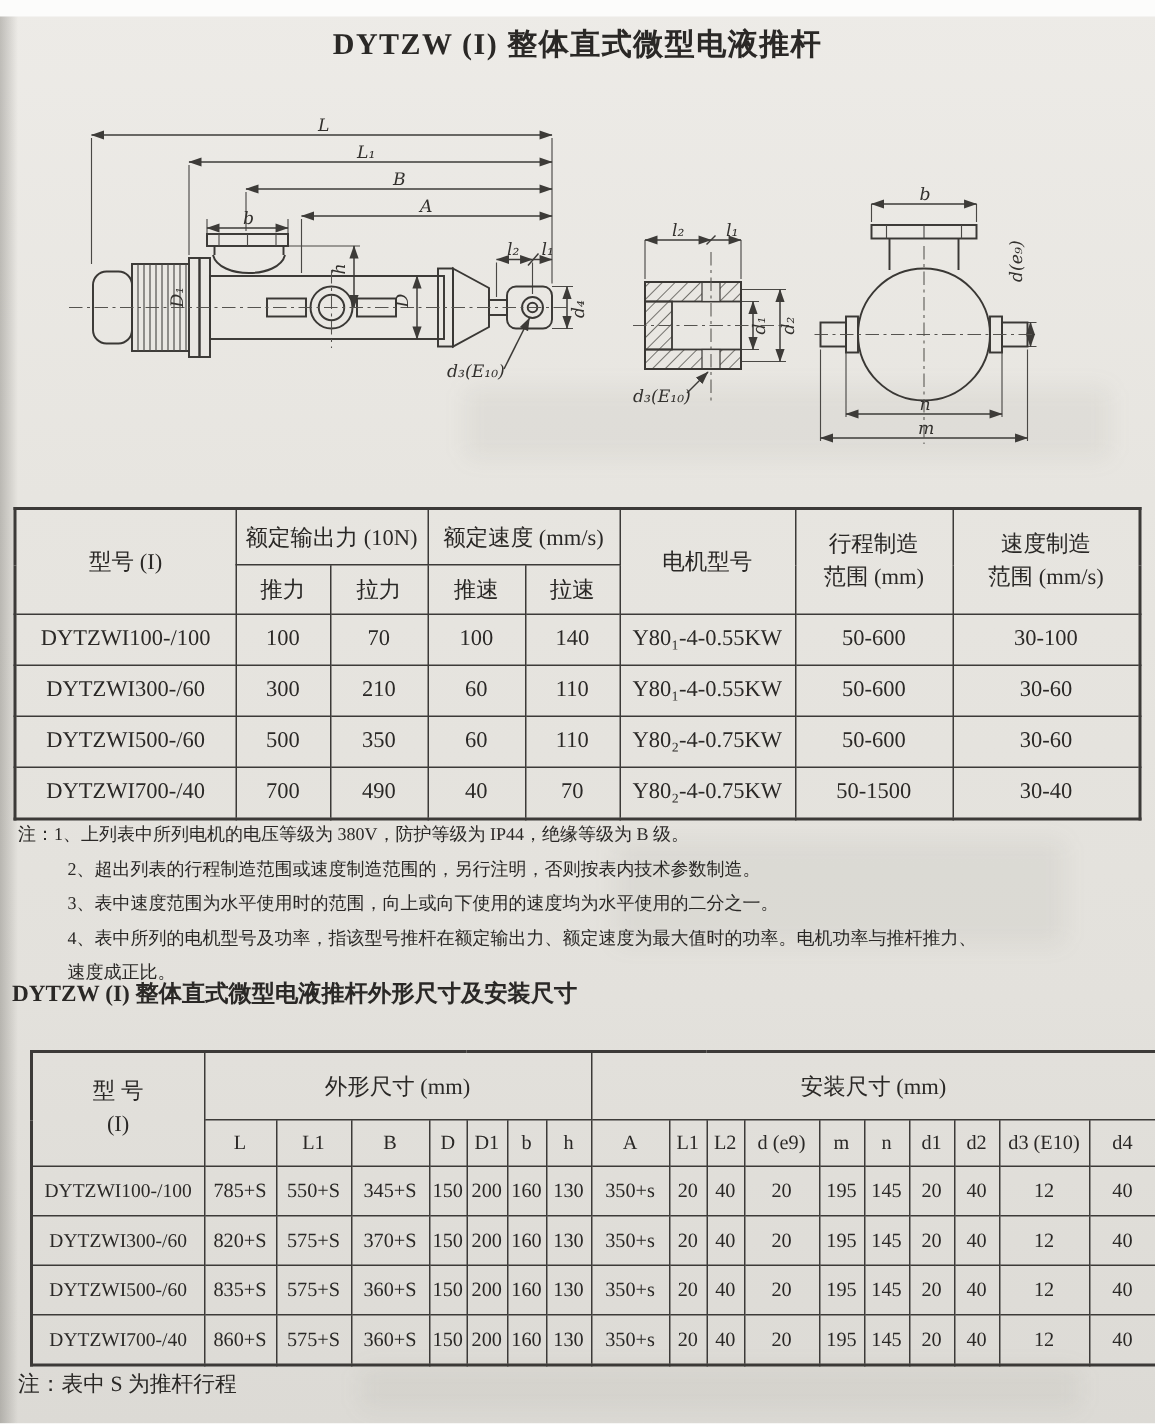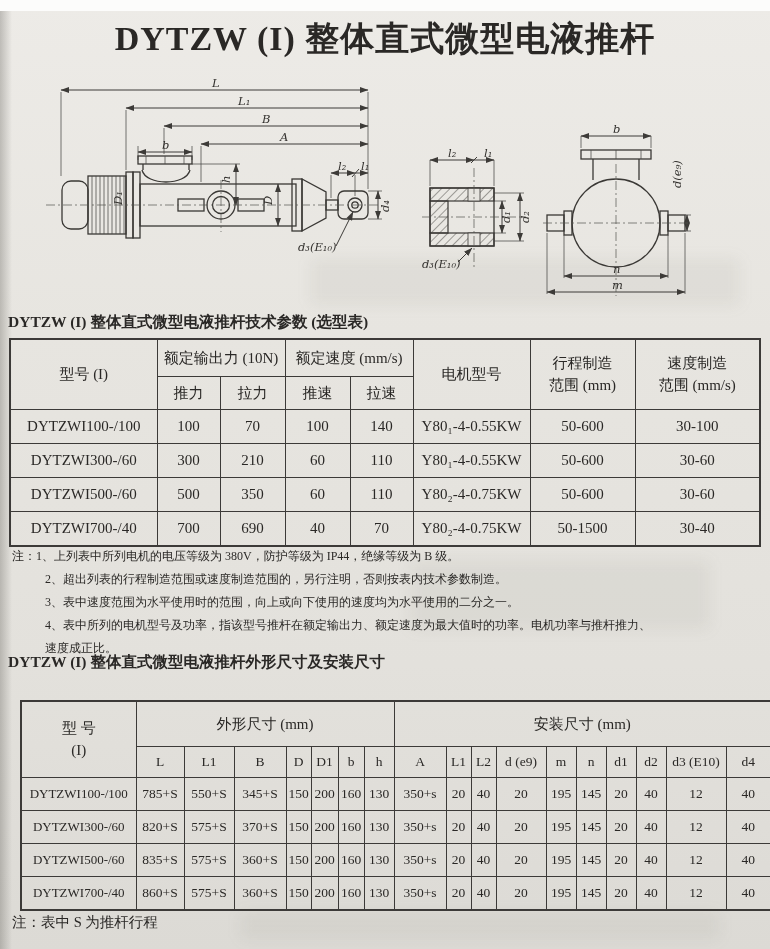--- a/index.html
+++ b/index.html
@@ -14,21 +14,21 @@
   .scan-top{position:absolute;top:0;left:0;right:0;height:11px;background:#fcfcfb;}
   .scan-left{position:absolute;top:11px;left:0;bottom:0;width:12px;
     background:linear-gradient(90deg,rgba(70,68,62,.28),rgba(70,68,62,0));}
   .ghost{position:absolute;background:rgba(110,108,100,.07);filter:blur(7px);border-radius:6px;}
   .g1{right:30px;top:258px;width:430px;height:48px;}
   .g2{right:60px;top:560px;width:300px;height:70px;}
   .g3{left:240px;top:912px;width:480px;height:28px;}
 
   .doc-title{
     position:absolute;top:16px;left:0;width:100%;
-    text-align:center;font-size:34px;font-weight:bold;letter-spacing:1px;
+    text-align:center;font-size:20px;font-weight:bold;letter-spacing:1px;
   }
   .caption{position:absolute;left:8px;font-size:15.5px;font-weight:bold;white-space:nowrap;}
   .cap1{top:312px;}
   .cap2{top:652px;}
 
   table{border-collapse:collapse;table-layout:fixed;background:transparent;}
   .t1{position:absolute;left:9px;top:338px;width:750px;font-size:15px;}
   .t2{position:absolute;left:20px;top:700px;width:752px;font-size:13.5px;}
   th,td{border:1px solid #3c3a38;text-align:center;vertical-align:middle;
     font-weight:normal;padding:0 1px;overflow:hidden;}
@@ -210,21 +210,20 @@
       <line class="cl" x1="73" y1="38" x2="73" y2="170"></line>
     </g>
     <g>
       <text class="dim" x="70" y="7">b</text>
       <text class="dim" transform="rotate(-90 138 62)" x="138" y="62">d(e₉)</text>
       <text class="dim" x="70" y="147">n</text>
       <text class="dim" x="69" y="163">m</text>
     </g>
   </svg>
 
-  <div class="caption cap1">DYTZW (I) 整体直式微型电液推杆技术参数 (选型表)</div>
 
   <table class="t1">
     <colgroup>
       <col style="width:147px">
         <col style="width:63px">
         <col style="width:65px">
       <col style="width:65px">
         <col style="width:63px">
         <col style="width:117px">
       <col style="width:105px">
@@ -279,21 +278,21 @@
           <td>350</td>
           <td>60</td>
           <td>110</td>
           <td>Y80₂-4-0.75KW</td>
           <td>50-600</td>
           <td>30-60</td>
         </tr>
         <tr>
           <td class="model">DYTZWI700-/40</td>
           <td>700</td>
-          <td>690</td>
+          <td>490</td>
           <td>40</td>
           <td>70</td>
           <td>Y80₂-4-0.75KW</td>
           <td>50-1500</td>
           <td>30-40</td>
         </tr>
       </tbody>
   </table>
 
   <div class="notes">

